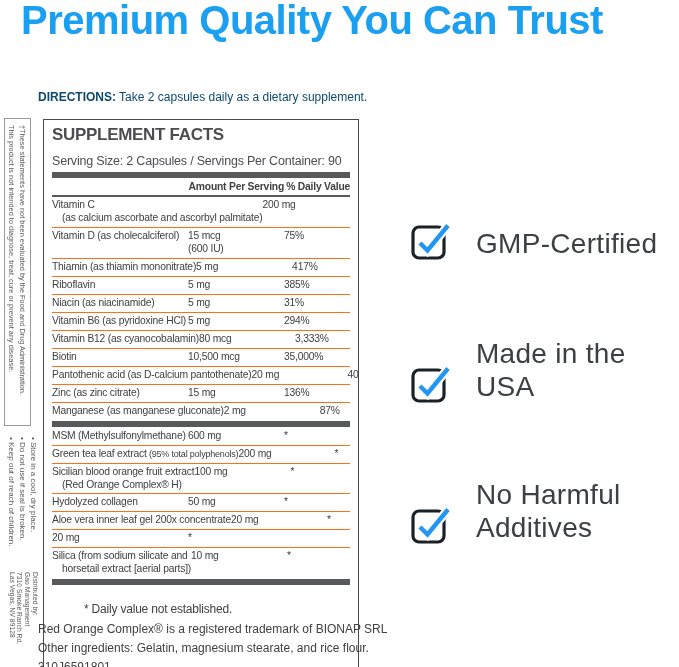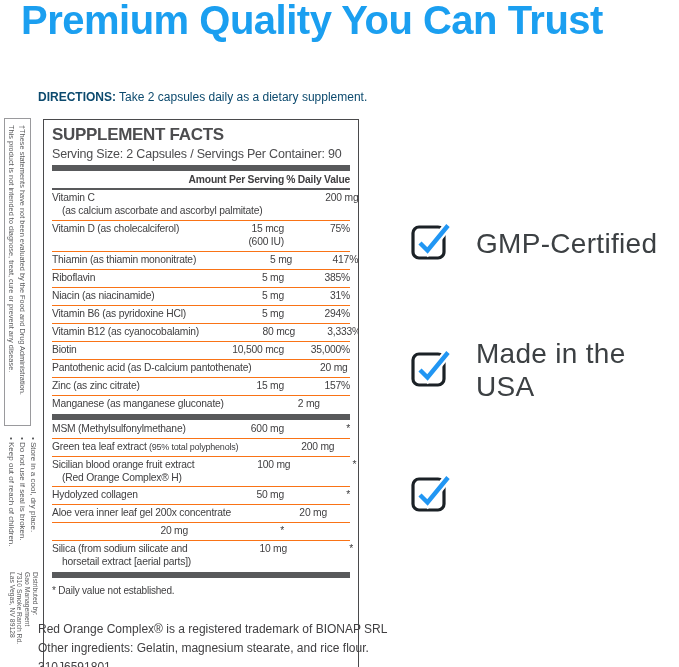--- a/index.html
+++ b/index.html
@@ -24,42 +24,42 @@
   .vbullets { position:absolute; left:6px; top:437px; width:34px; height:126px; }
   .vbullets .vrot { left:33px; top:0; width:126px; font-size:8px; line-height:11px; }
   .vdist { position:absolute; left:8px; top:572px; width:32px; height:92px; }
   .vdist .vrot { left:31px; top:0; width:90px; font-size:6.8px; line-height:7.8px; }
 
   
   .panel { position:absolute; left:43px; top:119px; width:316px; height:615px;
     border:1.5px solid #4a4a4c; padding:5px 8px 4px; overflow:hidden;
     color:#414042; letter-spacing:-0.2px; }
   .sf-title { font-size:17px; font-weight:bold; color:#4d4d4f; letter-spacing:-0.3px; }
-  .sf-serving { font-size:12.5px; color:#4d4d4f; margin-top:2px; }
+  .sf-serving { font-size:12.5px; color:#4d4d4f; margin-top:9px; }
   .thickbar { height:6px; background:#58595b; margin-top:4px; }
   .secbar { height:6px; background:#58595b; margin:1px 0; }
   .fhead { display:grid; grid-template-columns:1fr 96px 66px; padding:3px 0 3px;
     border-bottom:2px solid #58595b; font-size:10.3px; font-weight:bold; }
   .fhead .hb { text-align:right; white-space:nowrap; }
   .frow { display:grid; grid-template-columns:1fr 96px 66px; padding:2px 0;
     border-top:1px solid #f97316; font-size:10.3px; line-height:1.26; }
   .frow:first-child { border-top:none; }
   .secbar + .frow { border-top:none; }
   .frow .nm { white-space:nowrap; }
   .frow .nm .sub { padding-left:10px; }
   .frow .nm .sm { font-size:9px;margin-top:35px; }
-  .frow .amt, .frow .dv { text-align:right; white-space:nowrap; }
-  .footnote { font-size:10px; padding-top:6px; }
+  .frow .amt, .frow .dv { white-space:nowrap; }
+  .footnote { font-size:12px; padding-top:16px;margin-left:32px; }
 
   
   .footer { position:absolute; left:38px; top:620px; font-size:12px; color:#414042;
     line-height:19px; }
 
   
-  .badge { position:absolute; left:410px; display:flex; gap:22px; align-items:center; }
+  .badge { position:absolute; left:410px; display:flex; gap:22px; align-items:flex-end; }
   .badge svg { flex:0 0 auto; }
   .badge-label { font-size:28px; color:#3c4043; letter-spacing:0.3px; line-height:33px;
     margin-top:8px; max-width:222px; }
 </style>
 </head>
 <body>
 
 <div class="headline">Premium Quality You Can Trust</div>
 
 <div class="directions">
@@ -162,21 +162,21 @@
           <div>Pantothenic acid (as D-calcium pantothenate)</div>
         </div>
         <div class="amt">20 mg</div>
         <div class="dv">400%</div>
       </div>
       <div class="frow">
         <div class="nm">
           <div>Zinc (as zinc citrate)</div>
         </div>
         <div class="amt">15 mg</div>
-        <div class="dv">157%</div>
+        <div class="dv">136%</div>
       </div>
       <div class="frow">
         <div class="nm">
           <div>Manganese (as manganese gluconate)</div>
         </div>
         <div class="amt">2 mg</div>
         <div class="dv">87%</div>
       </div>
       <div class="secbar"></div>
       <div class="frow">
@@ -253,13 +253,14 @@
     <path d="M10 25 L17.5 32.5 L38 7.5" fill="none" stroke="#2196f3" stroke-width="4.4"></path>
   </svg>
   <div class="badge-label">Made in the USA</div>
 </div>
 <div class="badge" style="top:470px">
   <svg width="44" height="42" viewBox="0 0 44 42">
     <rect x="3" y="9" width="31" height="31" rx="6" fill="none" stroke="#1b2126" stroke-width="3.2"></rect>
     <path d="M10 25 L17.5 32.5 L38 7.5" fill="none" stroke="#ffffff" stroke-width="9"></path>
     <path d="M10 25 L17.5 32.5 L38 7.5" fill="none" stroke="#2196f3" stroke-width="4.4"></path>
   </svg>
+  <div class="badge-label">No Harmful Additives</div>
 </div>
 
 </body></html>

